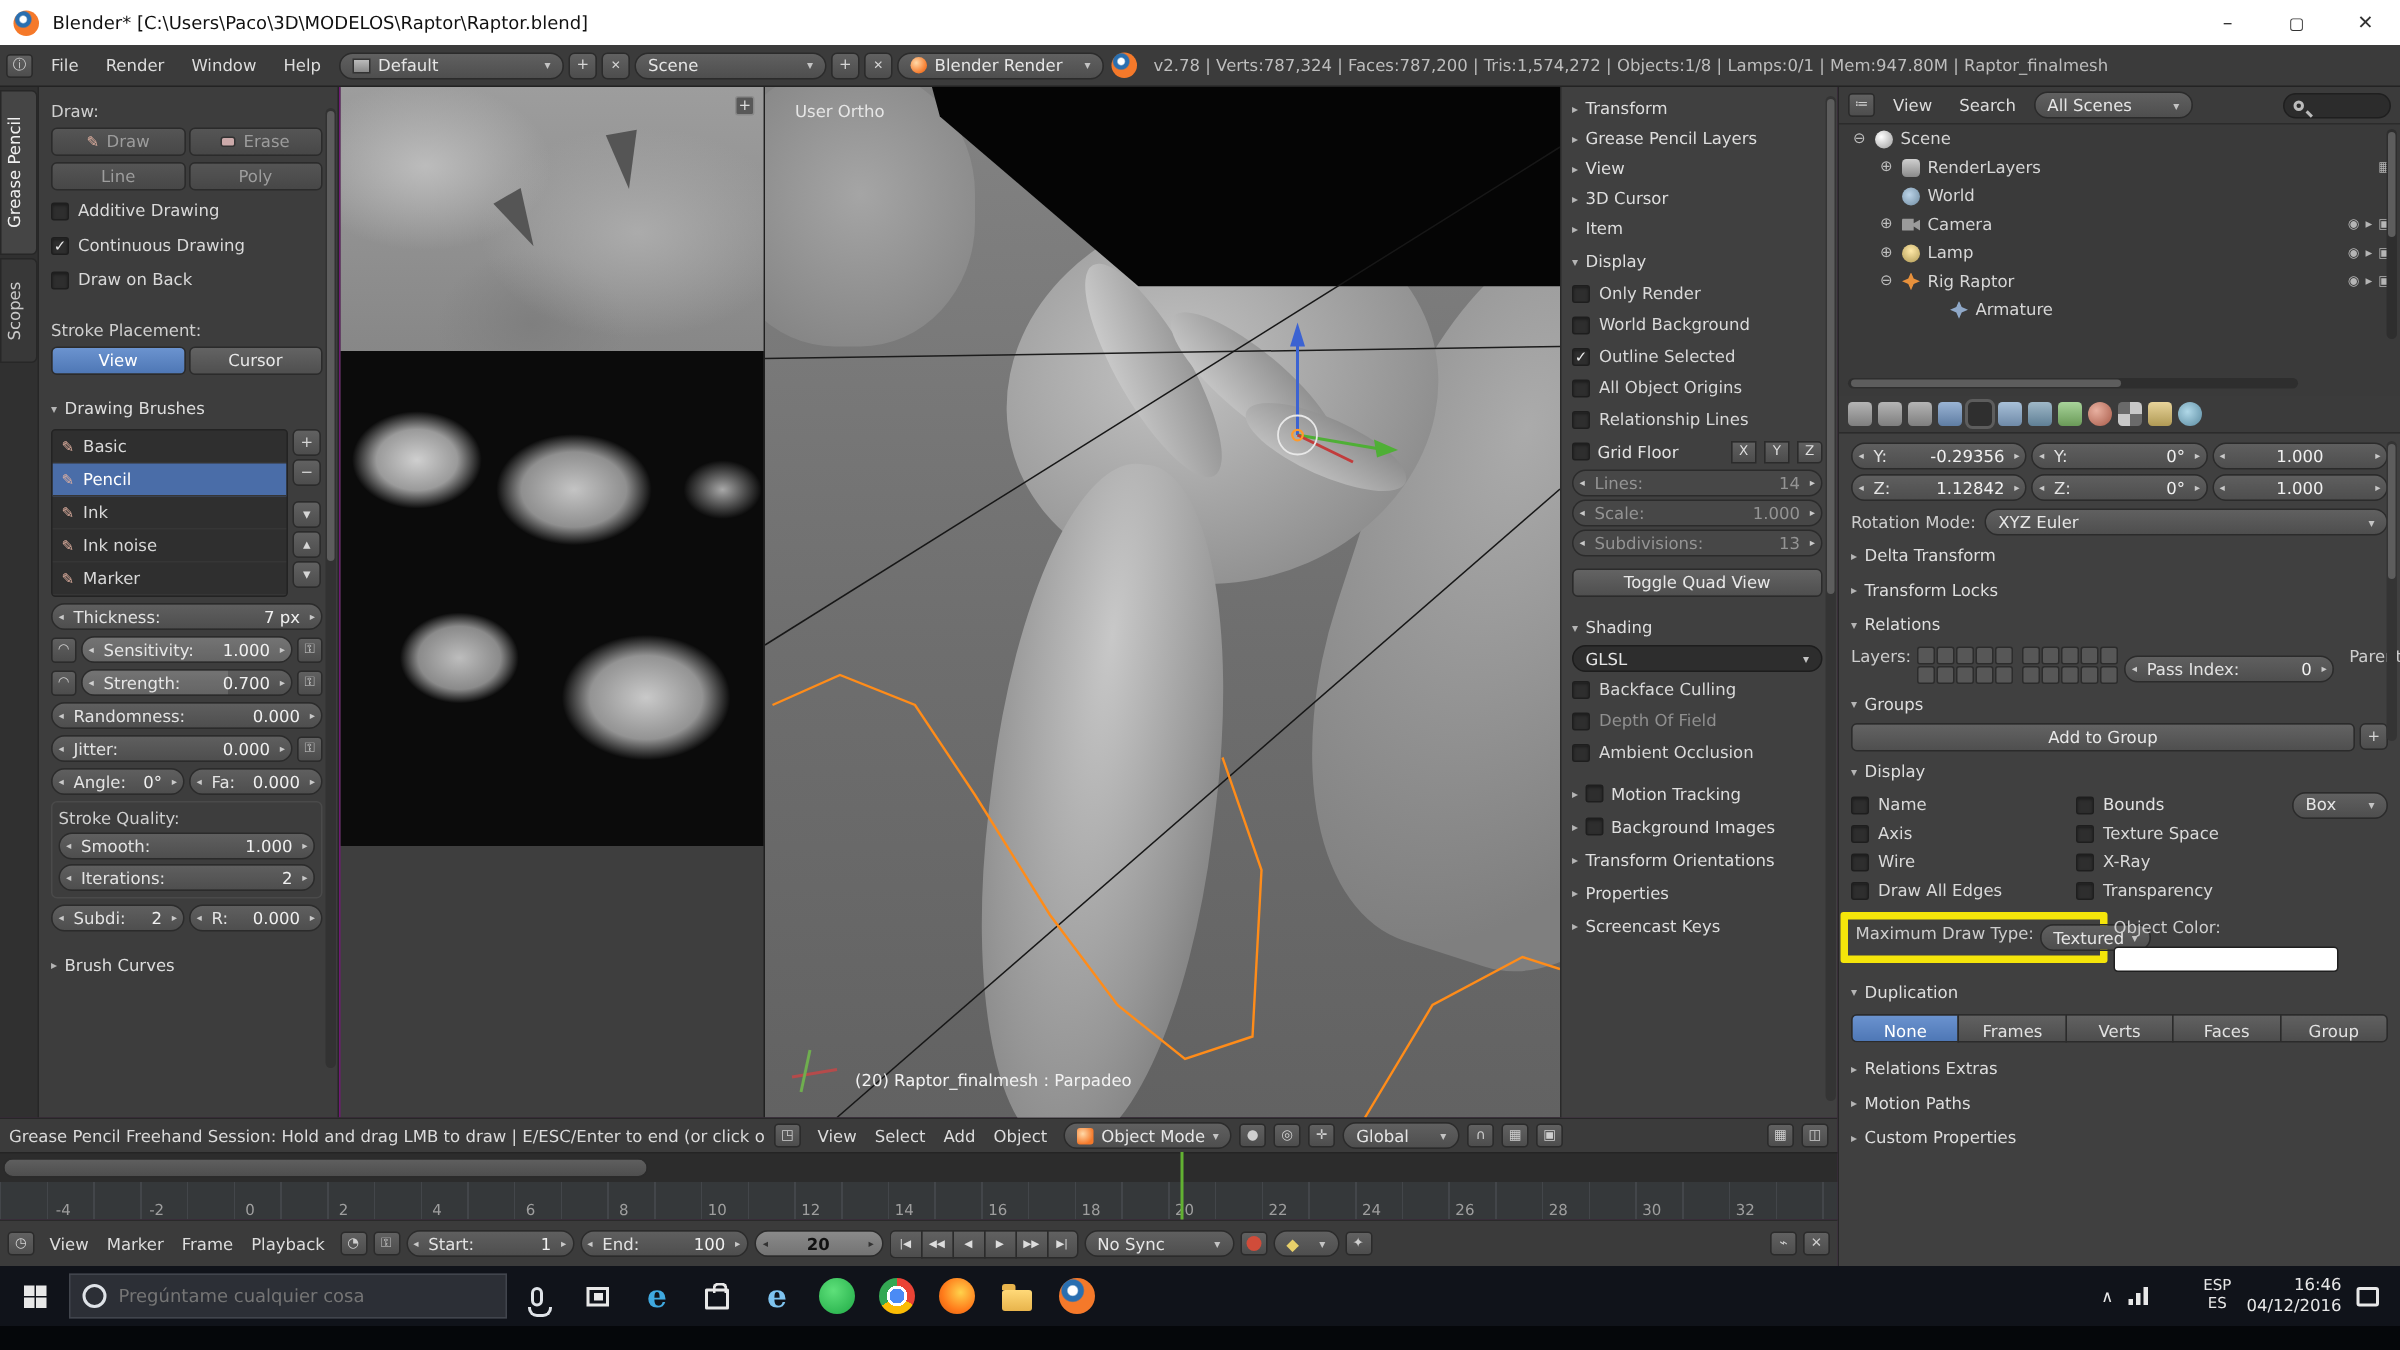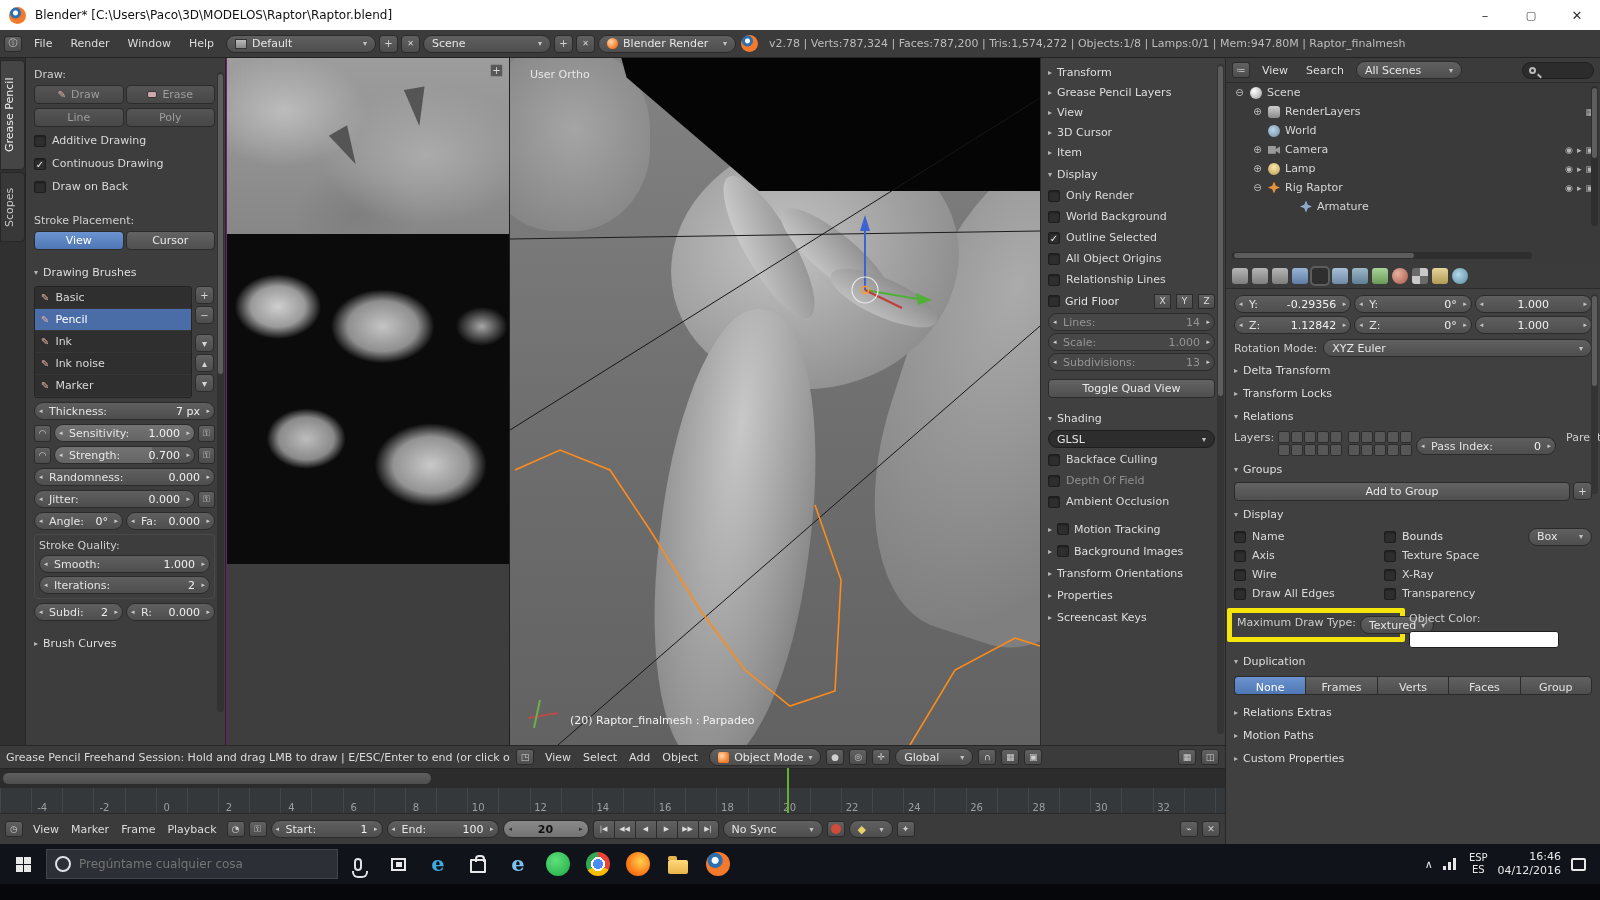--- a/index.html
+++ b/index.html
@@ -200,21 +200,21 @@
 .chromec{border-radius:50%;background:radial-gradient(circle at 50% 50%,#4b8bf5 0 5px,#fff 5px 7px,rgba(0,0,0,0) 7px),conic-gradient(#ea4335 0 33%,#fbbc05 0 66%,#34a853 0 100%);}
 .ffc{border-radius:50%;background:radial-gradient(circle at 60% 40%,#ffd24b,#ff7a1a 60%,#d05a10);}
 .folderico{width:20px;height:14px;background:linear-gradient(#ffd978,#e8b44c);border-radius:2px;position:relative;margin-top:5px;}
 .folderico::before{content:"";position:absolute;left:0;top:-4px;width:9px;height:4px;background:#e8b44c;border-radius:2px 2px 0 0;}
 .blendero{border-radius:50%;background:radial-gradient(circle at 38% 35%,#ffffff 0 3px,#2a6fb0 4px 7px,#f5792a 8px);}
 .tray{margin-left:auto;display:flex;align-items:center;gap:10px;padding-right:14px;color:#e8e8e8;}
 .chev{font-size:11px;color:#e8e8e8;}
 .netico{width:16px;height:12px;position:relative;}
 .netico span{position:absolute;bottom:0;width:3px;background:#e8e8e8;}
 .netico .n1{left:0;height:4px;} .netico .n2{left:5px;height:8px;} .netico .n3{left:10px;height:12px;}
-.lang{font-size:10px;text-align:center;line-height:1.25;}
+.lang{font-size:10px;text-align:center;line-height:1.25;margin-left:24px;}
 .clock{font-size:11px;text-align:right;line-height:1.3;}
 .notifico{width:15px;height:13px;border:2px solid #e8e8e8;border-radius:2px;}
 
 .spacer{flex:1;}
 </style>
 </head>
 <body>
 
 <div class="screen">
 

